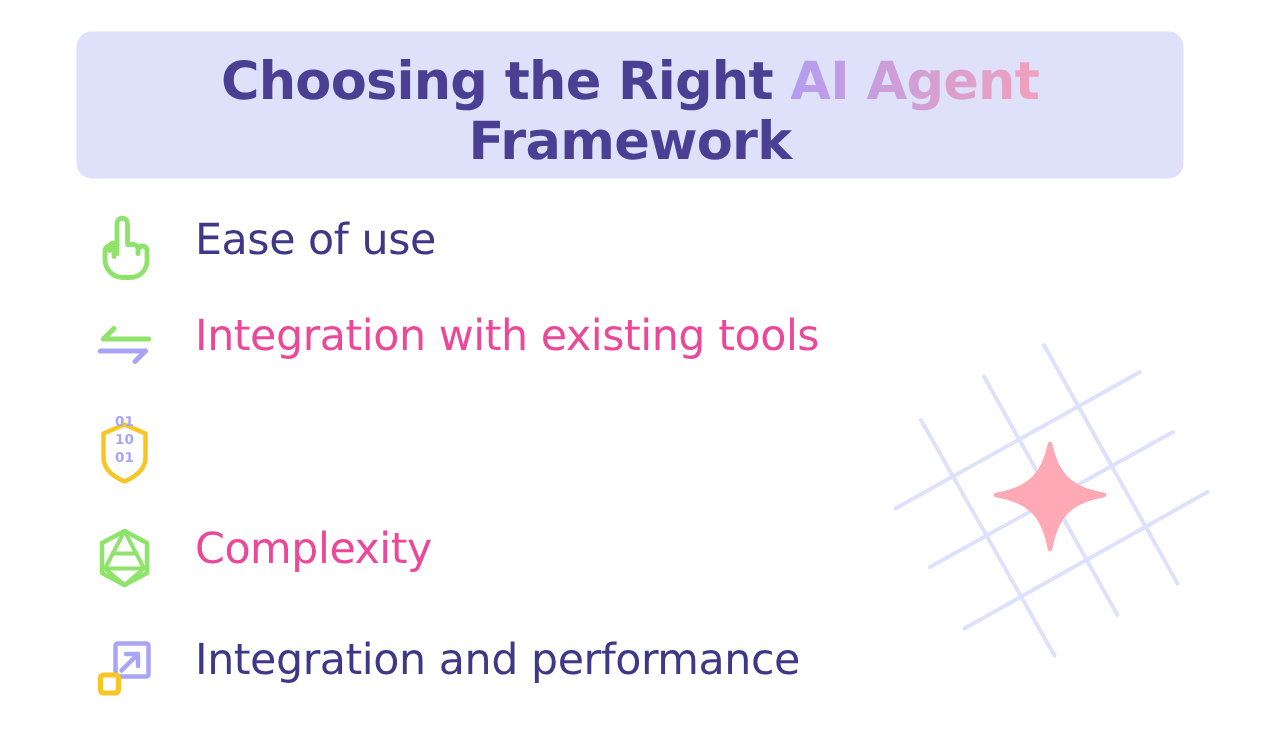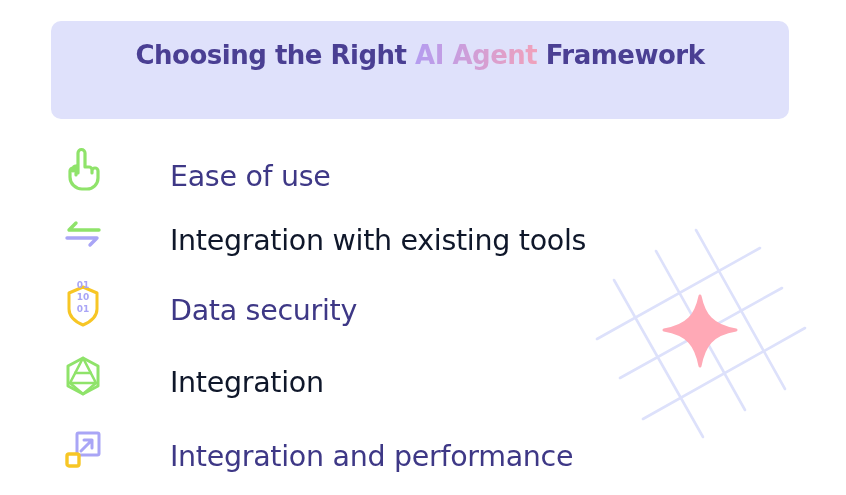--- a/index.html
+++ b/index.html
@@ -1,29 +1,29 @@
 <!DOCTYPE html>
 <html><head>
 <meta charset="utf-8">
 <style>
   html, body { margin:0; padding:0; }
   body { width:846px; height:495px; background:#ffffff; position:relative; overflow:hidden;
          font-family:"DejaVu Sans", sans-serif; }
   .title-box { position:absolute; left:51px; top:21px; width:738px; height:98px;
                background:#dfe1fb; border-radius:10px; }
   .title { position:absolute; left:0; right:0; top:14px; text-align:center;
-           font-family:"DejaVu Sans", sans-serif; font-weight:bold; font-size:26px; line-height:40px;
+           font-family:"DejaVu Sans", sans-serif; font-weight:bold; font-size:35px; line-height:40px;
            color:#4a3f93; letter-spacing:-0.5px; }
   .accent { background:linear-gradient(90deg,#b49cf0 0%, #f0a1bb 100%);
             -webkit-background-clip:text; background-clip:text; color:transparent; }
-  .item { position:absolute; left:60px; height:50px; display:flex; align-items:flex-end;gap:40px; }
+  .item { position:absolute; left:60px; height:50px; display:flex; align-items:flex-start; }
   .item .icon { width:46px; height:46px; display:flex; align-items:center; justify-content:center; }
   .item .label { margin-left:24px; font-size:28.5px; letter-spacing:-0.3px; white-space:nowrap; }
   .dark { color:#3e3886; }
-  .light { color:#0f172a; }
+  .light { color:#ec4899; }
   .decor { position:absolute; left:0; top:0; }
 </style>
 </head>
 <body>
 
 <div class="title-box">
   <div class="title">
     <span>Choosing the Right </span><span class="accent">AI Agent</span><span> Framework</span><br>
   </div>
 </div>
@@ -49,32 +49,31 @@
 
 <div class="item" style="top:277px;">
   <span class="icon">
     <svg width="40" height="50" viewBox="0 0 40 50">
       <path d="M6 14 L20 8 L34 14 V30 C34 38 27 43 20 46 C13 43 6 38 6 30 Z" fill="none" stroke="#f7c625" stroke-width="3" stroke-linejoin="round"></path>
       <text x="20" y="9" text-anchor="middle" font-family="DejaVu Sans, sans-serif" font-size="9" font-weight="bold" fill="#a9a5f6">01</text>
       <text x="20" y="21" text-anchor="middle" font-family="DejaVu Sans, sans-serif" font-size="9" font-weight="bold" fill="#a9a5f6">10</text>
       <text x="20" y="33" text-anchor="middle" font-family="DejaVu Sans, sans-serif" font-size="9" font-weight="bold" fill="#a9a5f6">01</text>
     </svg>
   </span>
-  <span class="label dark">Data security</span>
 </div>
 
 <div class="item" style="top:349px;">
   <span class="icon">
     <svg width="40" height="42" viewBox="0 0 40 42">
       <polygon points="20,3 35,11 35,31 20,39 5,31 5,11" fill="none" stroke="#8fe36a" stroke-width="3" stroke-linejoin="round"></polygon>
       <polygon points="20,3 33,28 7,28" fill="none" stroke="#8fe36a" stroke-width="2.6" stroke-linejoin="round"></polygon>
       <path d="M7 28 L20 39 L33 28 M11 18 H29" fill="none" stroke="#8fe36a" stroke-width="2.6" stroke-linejoin="round"></path>
     </svg>
   </span>
-  <span class="label light">Integration</span>
+  <span class="label light">Complexity</span>
 </div>
 
 <div class="item" style="top:423px;">
   <span class="icon">
     <svg width="40" height="44" viewBox="0 0 40 44">
       <rect x="14" y="5" width="22" height="22" rx="1.5" fill="none" stroke="#a9a5f6" stroke-width="3"></rect>
       <path d="M18 23 L29 12 M21 12 H29 V20" fill="none" stroke="#a9a5f6" stroke-width="3" stroke-linecap="round" stroke-linejoin="round"></path>
       <rect x="4" y="26" width="12" height="12" rx="2" fill="#ffffff" stroke="#f7c625" stroke-width="3.4"></rect>
     </svg>
   </span>

